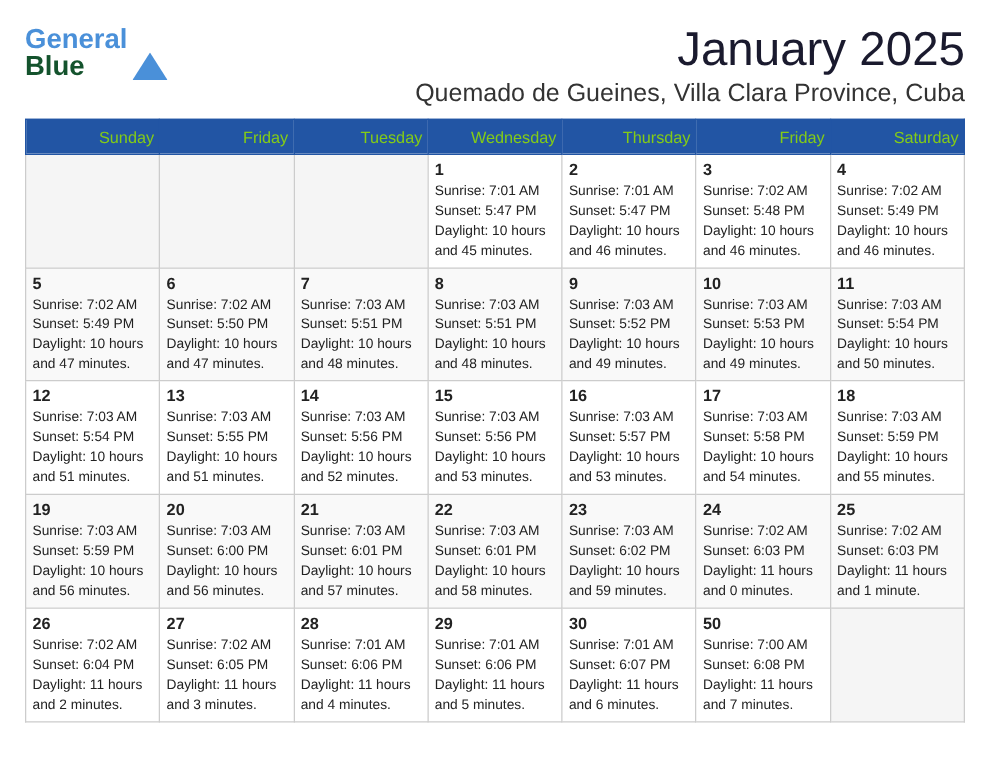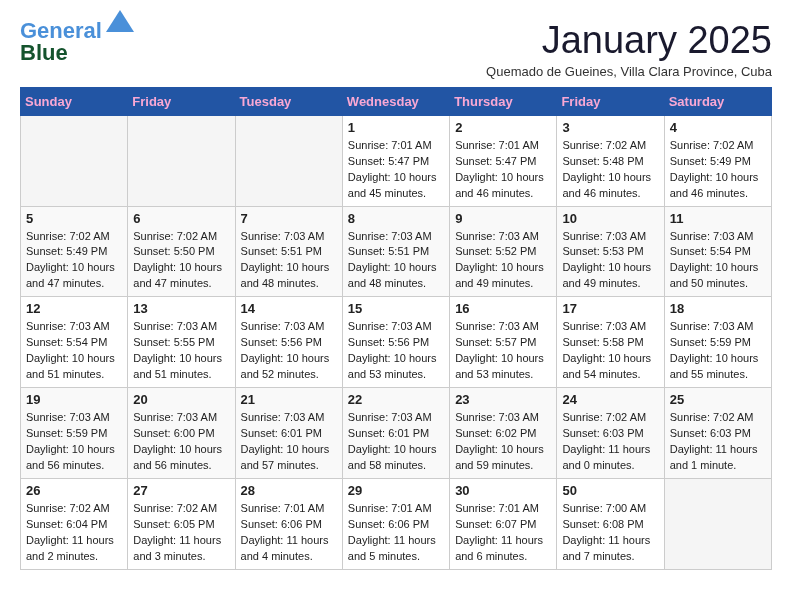--- a/index.html
+++ b/index.html
@@ -33,36 +33,36 @@
     .title-block {
       text-align: right;
     }
     .month-title {
       font-size: 38px;
       font-weight: normal;
       color: #1a1a2e;
       line-height: 1.1;
     }
     .subtitle {
-      font-size: 13px;
+      font-size: 20px;
       color: #333;
       margin-top: 2px;
     }
     .calendar {
       width: 100%;
       border-collapse: collapse;
       margin-top: 8px;
     }
     .calendar th {
       background: #2255a4;
-      color: #f9a8d4;
+      color: #84cc16;
       font-size: 13px;
-      font-weight: bold;
+      font-weight: normal;
       padding: 6px 4px;
-      text-align: left;
+      text-align: right;
       border: 1px solid #2255a4;
     }
     .calendar td {
       border: 1px solid #ccc;
       vertical-align: top;
       padding: 4px 5px;
       font-size: 10.5px;
       color: #222;
       background: #fff;
       min-width: 100px;
@@ -86,21 +86,21 @@
     }
     .week-row:nth-child(even) td {
       background: #f9f9f9;
     }
   </style>
 </head>
 <body>
 
 <div class="header">
   <div class="logo">
-    <div style="display:flex;align-items:flex-start;">
+    <div style="display:flex;align-items:flex-end;">
       <span class="logo-text">
         <span>General</span><br><span style="color:#14532d;">Blue</span>
       </span>
       <svg width="28" height="22" viewBox="0 0 28 22" style="margin-left:4px;margin-top:-10px;">
         <polygon points="0,22 14,0 28,22" fill="#4a90d9"></polygon>
       </svg>
     </div>
   </div>
   <div class="title-block">
     <div class="month-title">January 2025</div>

